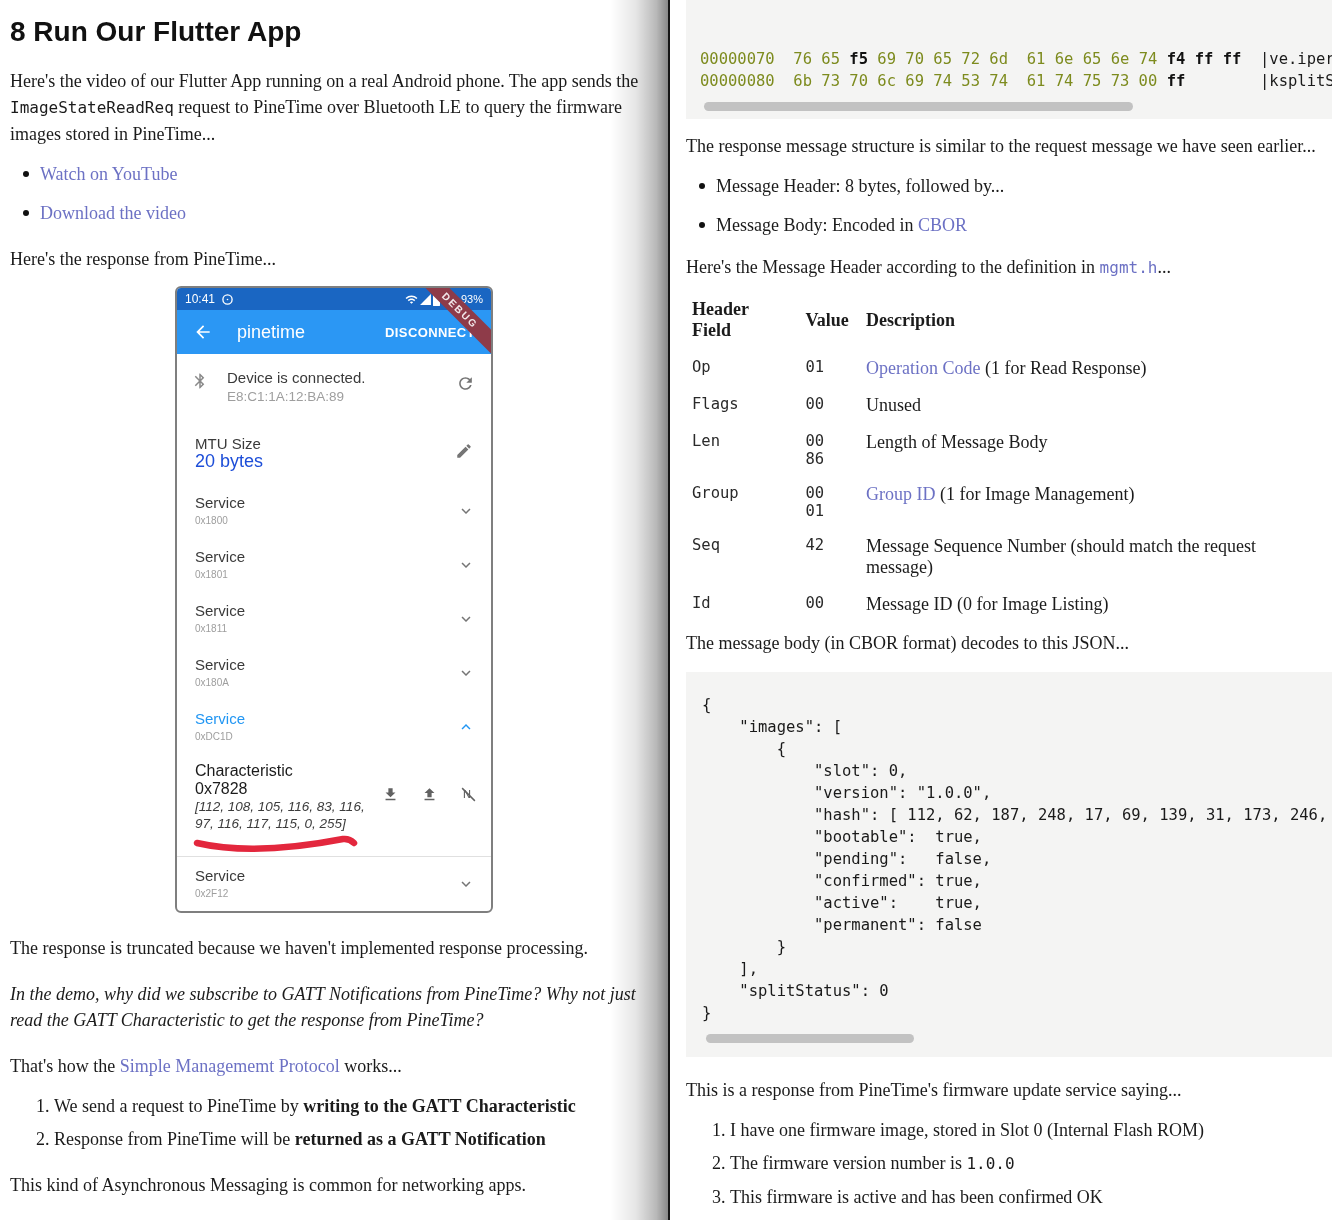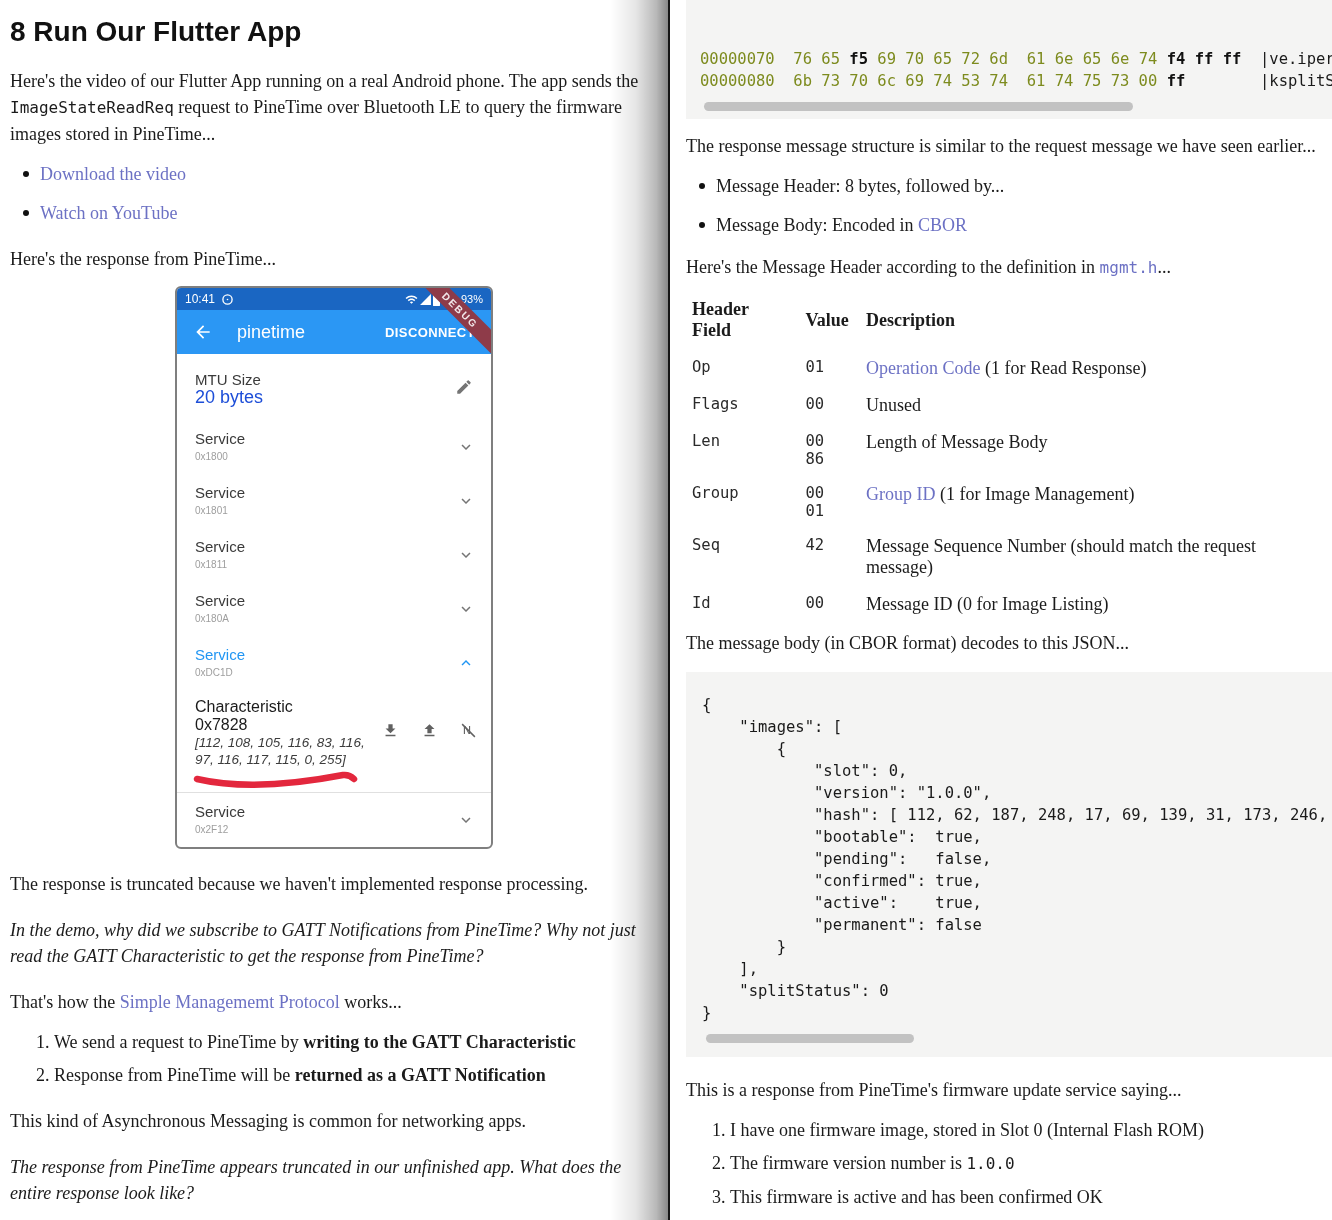--- a/index.html
+++ b/index.html
@@ -72,22 +72,22 @@
   [data-interactable="true"]{cursor:pointer;}
 </style>
 </head>
 <body>
 
 <div class="page-left" data-interactable="false">
   <div class="lcontent">
     <h1 data-interactable="false">8 Run Our Flutter App</h1>
     <p data-interactable="false">Here's the video of our Flutter App running on a real Android phone. The app sends the <span class="ic" data-interactable="false">ImageStateReadReq</span> request to PineTime over Bluetooth LE to query the firmware images stored in PineTime...</p>
     <ul class="blist" data-interactable="false">
+      <li><span class="link" data-interactable="true">Watch on YouTube</span></li>
       <li><span class="link" data-interactable="true">Download the video</span></li>
-      <li><span class="link" data-interactable="true">Watch on YouTube</span></li>
     </ul>
     <p data-interactable="false">Here's the response from PineTime...</p>
 
     <div class="phone" data-interactable="false">
       <div class="ribbon" data-interactable="false">DEBUG</div>
       <div class="statusbar" data-interactable="false">
         <span class="time" data-interactable="false">10:41</span>
         <span class="i" data-interactable="false"><svg width="13" height="13" viewBox="0 0 24 24" fill="none" stroke="#fff" stroke-width="2.5">
               <circle cx="12" cy="12" r="8.5"></circle>
               <circle cx="12" cy="12" r="1.5" fill="#fff" stroke="none"></circle>
@@ -104,20 +104,32 @@
               <rect x="1" y="2" width="8" height="14" rx="1"></rect>
             </svg></span>
         <span class="batt-pct" data-interactable="false">93%</span>
       </div>
       <div class="appbar" data-interactable="false">
         <span class="i" data-interactable="true"><svg width="20" height="20" viewBox="0 0 24 24" fill="#fff">
               <path d="M20 11H7.83l5.59-5.59L12 4l-8 8 8 8 1.41-1.41L7.83 13H20v-2z"></path>
             </svg></span>
         <span class="title" data-interactable="false">pinetime</span>
         <span class="action" data-interactable="true">DISCONNECT</span>
+      </div>
+      <div class="device-row" data-interactable="false">
+        <span class="i" style="margin-top:4px" data-interactable="false"><svg width="18" height="18" viewBox="0 0 24 24" fill="#8a8a8a">
+              <path d="M14.88 16.29L13 18.17v-3.76l1.88 1.88zM13 5.83l1.88 1.88L13 9.59V5.83zm4.71 1.88L12 2h-1v7.59L6.41 5 5 6.41 10.59 12 5 17.59 6.41 19 11 14.41V22h1l5.71-5.71-4.3-4.29 4.3-4.29z"></path>
+            </svg></span>
+        <span class="dtxt">
+          <div class="dtitle" data-interactable="false">Device is connected.</div>
+          <div class="daddr" data-interactable="false">E8:C1:1A:12:BA:89</div>
+        </span>
+        <span class="i" style="margin-top:6px" data-interactable="true"><svg width="19" height="19" viewBox="0 0 24 24" fill="#757575">
+              <path d="M17.65 6.35C16.2 4.9 14.21 4 12 4c-4.42 0-7.99 3.58-8 8s3.57 8 8 8c3.73 0 6.84-2.55 7.73-6h-2.08c-.82 2.33-3.04 4-5.65 4-3.31 0-6-2.69-6-6s2.69-6 6-6c1.66 0 3.14.69 4.22 1.78L13 11h7V4l-2.35 2.35z"></path>
+            </svg></span>
       </div>
       <div class="mtu-row" data-interactable="false">
         <div class="lab" style="font-size:15px;color:#3a3a3a;line-height:19px" data-interactable="false">MTU Size</div>
         <div class="sub" style="font-size:18px;color:#1d4ed8;line-height:17px" data-interactable="false">20 bytes</div>
         <span class="i" style="position:absolute;right:18px;top:50%;margin-top:-9px" data-interactable="true"><svg width="18" height="18" viewBox="0 0 24 24" fill="#757575">
               <path d="M3 17.25V21h3.75L17.81 9.94l-3.75-3.75L3 17.25zM20.71 7.04c.39-.39.39-1.02 0-1.41l-2.34-2.34a.9959.9959 0 0 0-1.41 0l-1.83 1.83 3.75 3.75 1.83-1.83z"></path>
             </svg></span>
       </div>
       <div id="service-rows">
           <div class="prow" data-interactable="true">

